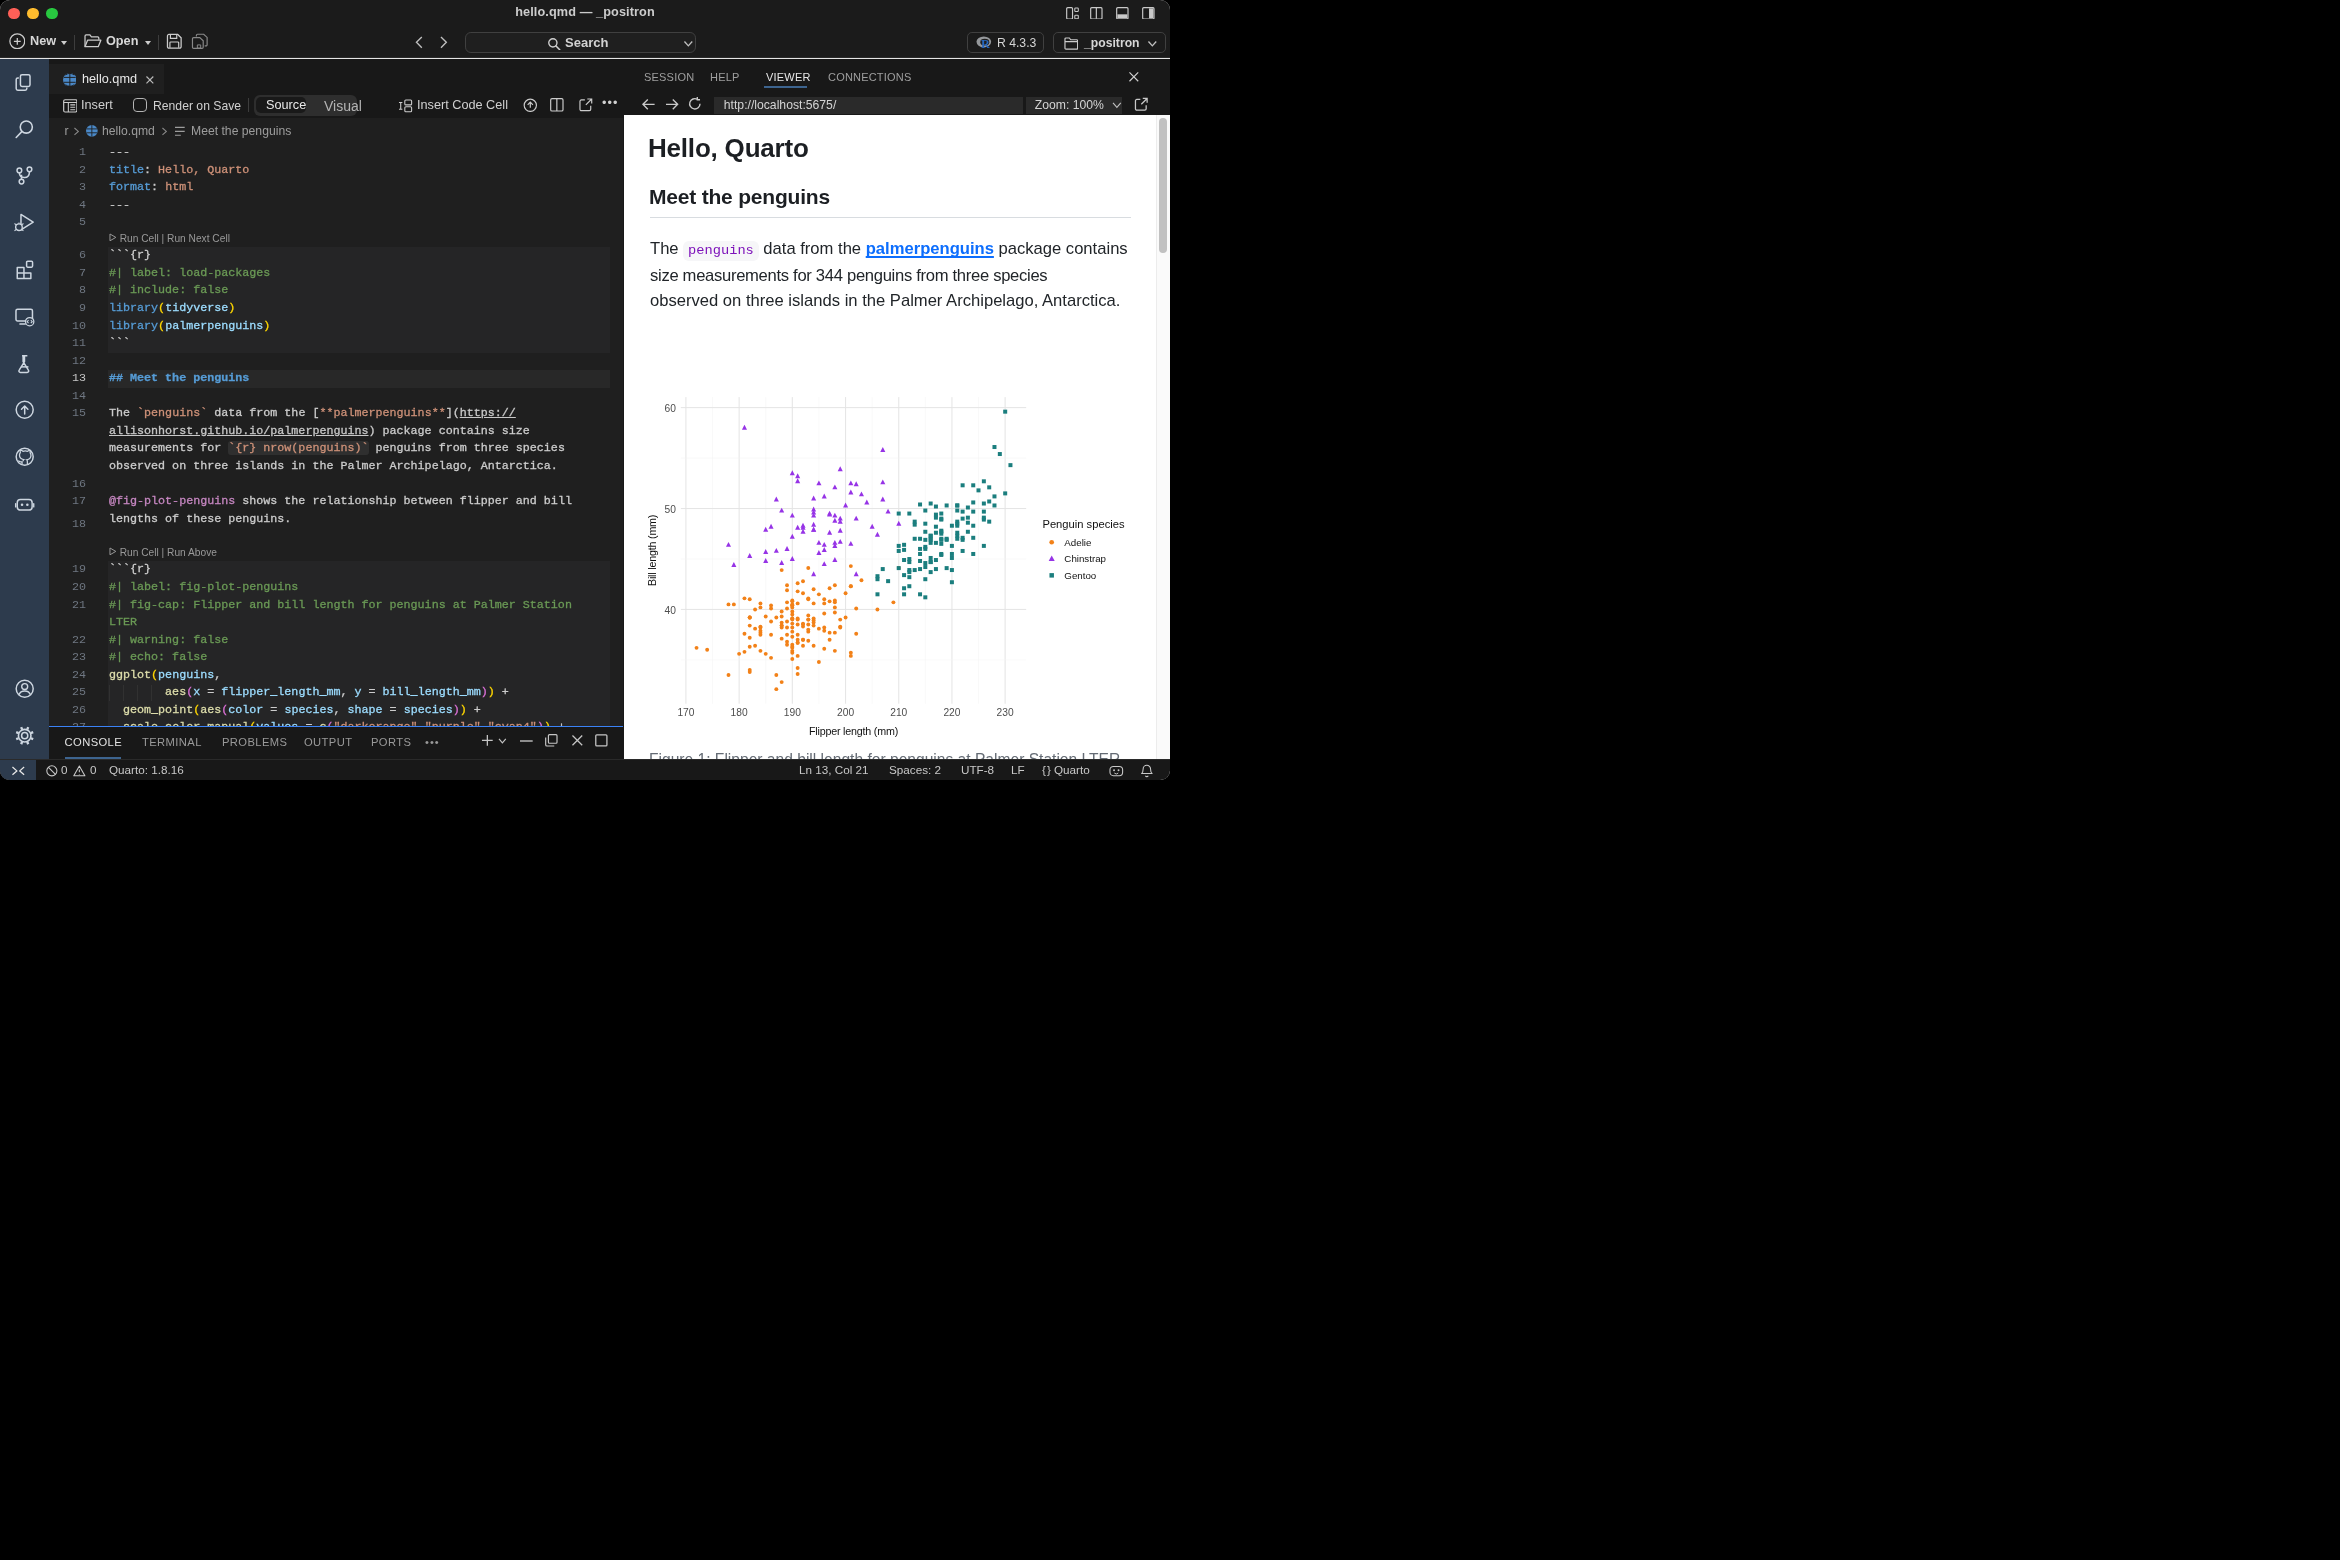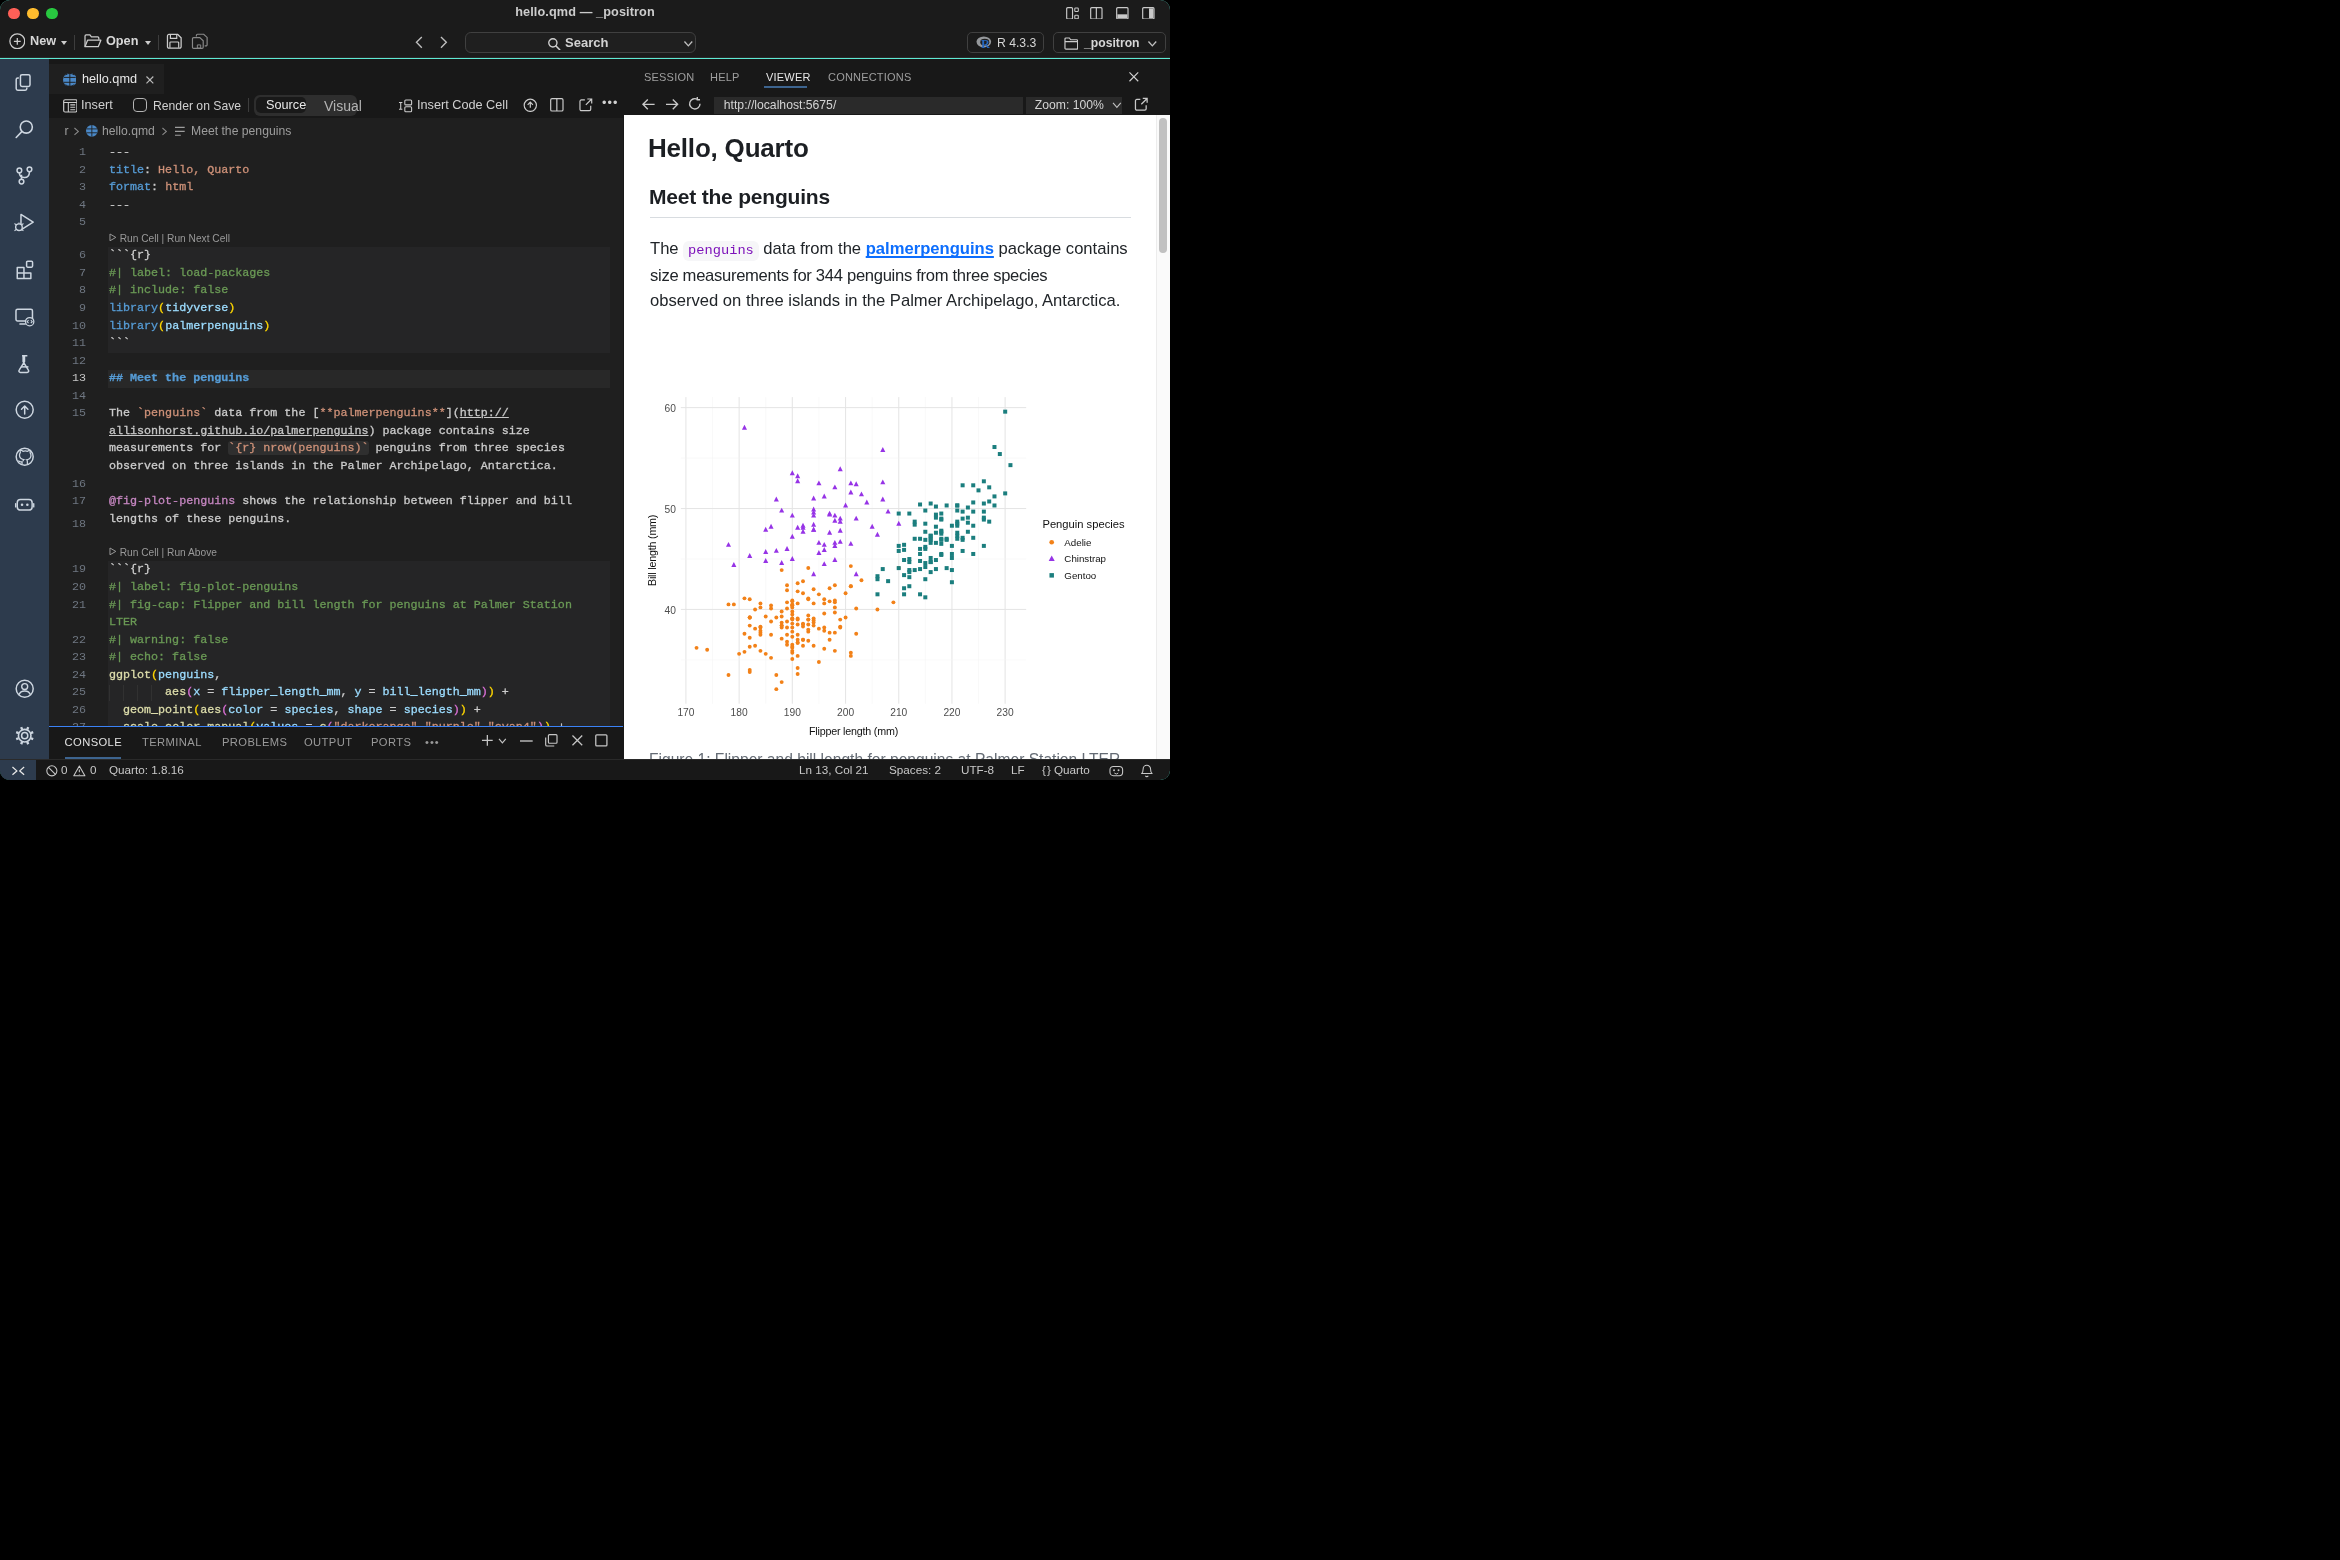--- a/index.html
+++ b/index.html
@@ -1,16 +1,16 @@
 <!DOCTYPE html>
 <html><head><meta charset="utf-8"><style>
 *{margin:0;padding:0;box-sizing:border-box}
 html,body{width:1170px;height:780px;background:#000;overflow:hidden}
 body{font-family:"Liberation Sans",sans-serif;-webkit-font-smoothing:antialiased}
-#win{position:fixed;left:0;top:0;width:1170px;height:780px;border-radius:9.8px;overflow:hidden;background:#5eead4}
+#win{position:fixed;left:0;top:0;width:1170px;height:780px;border-radius:9.8px;overflow:hidden;background:#e5e5e5}
 .abs{position:absolute}
 i{font-style:normal}
 
 #titlebar{position:absolute;left:0;top:0;width:1170px;height:26px;background:#1b1b1b}
 .tl{position:absolute;top:7.8px;width:11.7px;height:11.7px;border-radius:5.9px}
 #ttext{position:absolute;top:5.4px;width:100%;text-align:center;font-size:12.7px;font-weight:700;color:#cccccc;letter-spacing:0.1px}
 .wic{position:absolute;top:6.8px}
 
 #toolbar{position:absolute;left:0;top:26px;width:1170px;height:32px;background:#1b1b1b;border-bottom:1px solid #2a2a2a}
 .tbtext{position:absolute;top:7.8px;font-size:12.7px;font-weight:700;color:#d7d7d7}
@@ -292,21 +292,21 @@
           </svg>Run Cell | Run Next Cell</div>
         <div class="crow cell" style="top:103px"><span class="ln">6</span><span class="ct"><i class="w">```{r}</i></span></div>
         <div class="crow cell" style="top:121px"><span class="ln">7</span><span class="ct"><i class="gr">#| label: load-packages</i></span></div>
         <div class="crow cell" style="top:138px"><span class="ln">8</span><span class="ct"><i class="gr">#| include: false</i></span></div>
         <div class="crow cell" style="top:156px"><span class="ln">9</span><span class="ct"><i class="bl">library</i><i class="gold">(</i><i class="lb">tidyverse</i><i class="gold">)</i></span></div>
         <div class="crow cell" style="top:174px"><span class="ln">10</span><span class="ct"><i class="bl">library</i><i class="gold">(</i><i class="lb">palmerpenguins</i><i class="gold">)</i></span></div>
         <div class="crow cell" style="top:191px"><span class="ln">11</span><span class="ct"><i class="w">```</i></span></div>
         <div class="crow" style="top:209px"><span class="ln">12</span><span class="ct"></span></div>
         <div class="crow cur" style="top:226px"><span class="ln lncur">13</span><span class="ct"><i class="bl b">## Meet the penguins</i></span></div>
         <div class="crow" style="top:244px"><span class="ln">14</span><span class="ct"></span></div>
-        <div class="crow" style="top:261px"><span class="ln">15</span><span class="ct"><i class="w">The </i><i class="or">`penguins`</i><i class="w"> data from the [</i><i class="or">**palmerpenguins**</i><i class="w">](</i><i class="url">http://</i></span></div>
+        <div class="crow" style="top:261px"><span class="ln">15</span><span class="ct"><i class="w">The </i><i class="or">`penguins`</i><i class="w"> data from the [</i><i class="or">**palmerpenguins**</i><i class="w">](</i><i class="url">https://</i></span></div>
         <div class="crow" style="top:279px"><span class="ct"><i class="url">allisonhorst.github.io/palmerpenguins</i><i class="w">) package contains size</i></span></div>
         <div class="crow" style="top:296px"><span class="ct"><i class="w">measurements for </i><i class="chip"><i class="or">`{r} nrow(penguins)`</i></i><i class="w"> penguins from three species</i></span></div>
         <div class="crow" style="top:314px"><span class="ct"><i class="w">observed on three islands in the Palmer Archipelago, Antarctica.</i></span></div>
         <div class="crow" style="top:332px"><span class="ln">16</span><span class="ct"></span></div>
         <div class="crow" style="top:349px"><span class="ln">17</span><span class="ct"><i class="pk">@fig-plot-penguins</i><i class="w"> shows the relationship between flipper and bill</i></span></div>
         <div class="crow" style="top:367px"><span class="ct"><i class="w">lengths of these penguins.</i></span></div>
         <div class="crow" style="top:372px"><span class="ln">18</span><span class="ct"></span></div>
         <div class="lens" style="top:402px"><svg width="7.8" height="8.8" viewBox="0 0 8 9" style="margin-right:2.9px">
             <path d="M1 1 L7 4.5 L1 8 Z" fill="none" stroke="#999" stroke-width="1"></path>
           </svg>Run Cell | Run Above</div>

